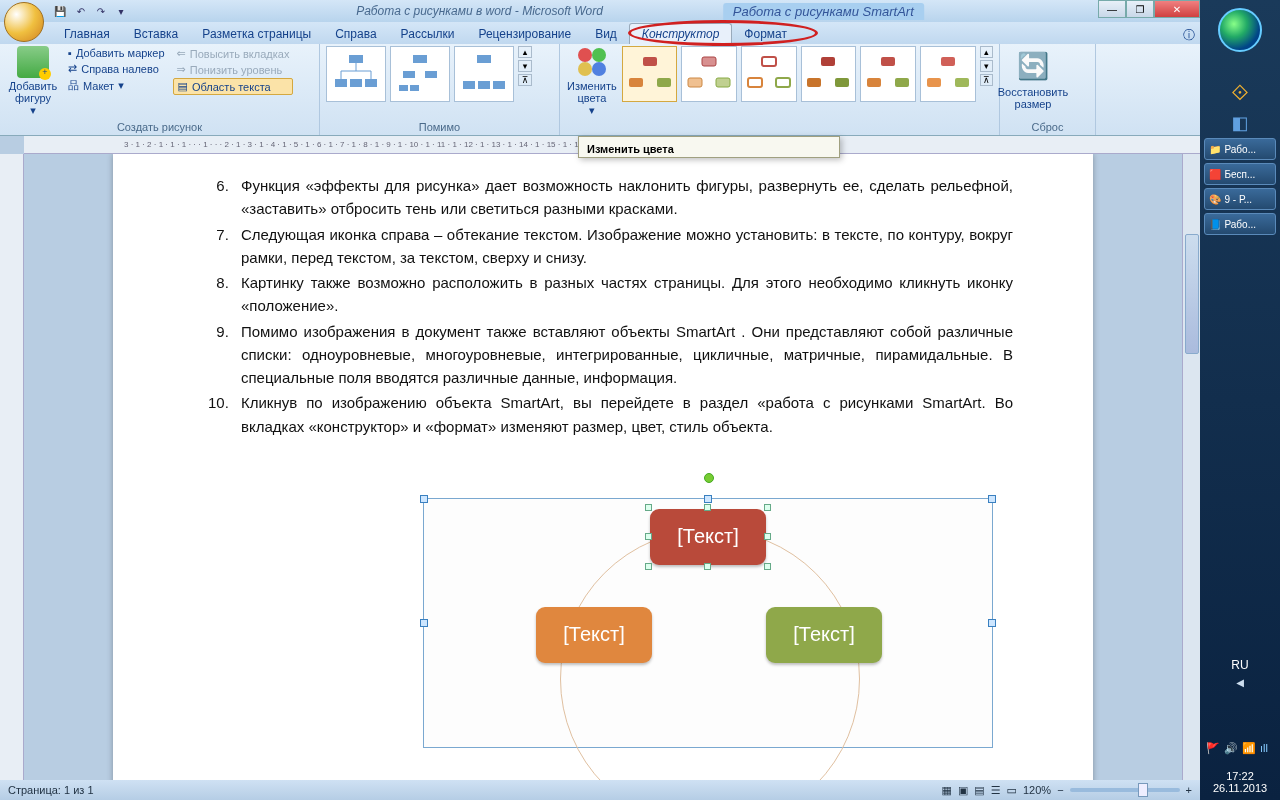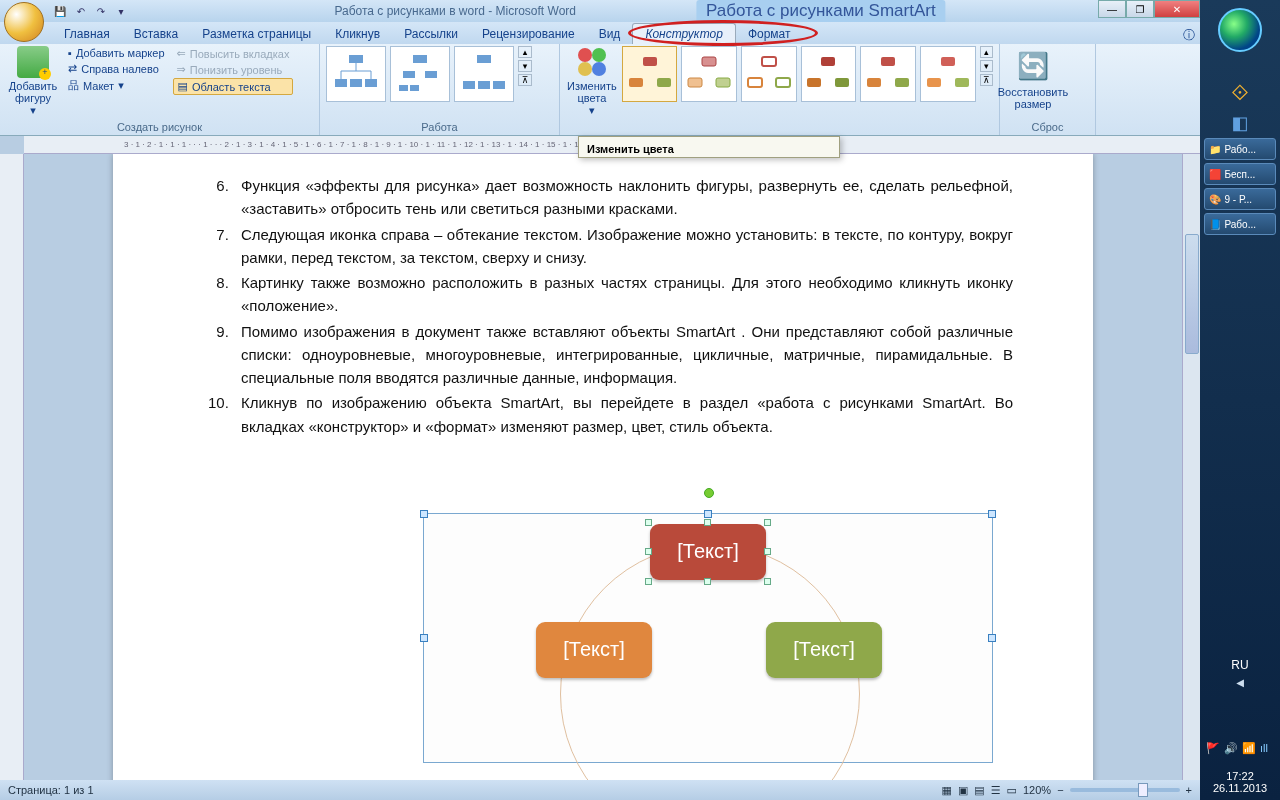--- a/index.html
+++ b/index.html
@@ -3,22 +3,22 @@
 <meta charset="utf-8">
 <style>
 * { margin: 0; padding: 0; box-sizing: border-box; font-family: "Segoe UI", Tahoma, Arial, sans-serif; }
 body { background: #2a5a8a; width: 1280px; height: 800px; overflow: hidden; position: relative; }
 
 
 .titlebar { height: 22px; background: linear-gradient(#d4e6f7, #b8d4ed); display: flex; align-items: center; position: relative; }
 .office-btn { position: absolute; left: 4px; top: 2px; width: 40px; height: 40px; background: radial-gradient(circle at 30% 30%, #fff, #f0c040, #d08020); border-radius: 50%; border: 1px solid #a07020; z-index: 10; }
 .qat { margin-left: 52px; display: flex; gap: 2px; align-items: center; }
 .qat-btn { width: 18px; height: 18px; display: flex; align-items: center; justify-content: center; font-size: 10px; color: #336; }
-.title-center { position: absolute; left: 50%; transform: translateX(-50%); font-size: 12px; color: #48698e; display:flex; gap:120px; align-items: center;}
-.context-tab-label { background: #a8cff0; padding: 1px 10px; color: #359; font-size: 17px; border-radius: 3px 3px 0 0; }
+.title-center { position: absolute; left: 50%; transform: translateX(-50%); font-size: 12px; color: #48698e; display:flex; gap:120px; align-items: center; font-style: italic;}
+.context-tab-label { background: #a8cff0; padding: 1px 10px; color: #359; font-size: 13px; border-radius: 3px 3px 0 0; }
 .win-controls { position: absolute; right: 80px; top: 0; display: flex; height: 18px; }
 .win-btn { width: 28px; height: 18px; border: 1px solid #7aa; background: linear-gradient(#e8f0f8,#c8d8e8); display:flex; align-items:center; justify-content:center; font-size:10px; }
 .win-btn.close { background: linear-gradient(#f08080,#d04040); color:#fff; width:46px; }
 
 
 .ribbon-tabs { height: 22px; background: linear-gradient(#d4e6f7, #c0d8ef); display: flex; align-items: flex-end; padding-left: 52px; font-size: 12px; position: relative; }
 .ribbon-tab { padding: 3px 12px; color: #15428b; cursor: pointer; }
 .ribbon-tab.active { background: #e8f0fa; border: 1px solid #9ab; border-bottom: none; border-radius: 3px 3px 0 0; font-style: italic; }
 .highlight-oval { position:absolute; left:628px; top:-2px; width:190px; height:26px; border:3px solid #d02020; border-radius: 50%; z-index: 5; pointer-events:none;}
 .ribbon-help { position:absolute; right:85px; font-size:12px; color:#15428b; }
@@ -46,21 +46,21 @@
 .vruler { position:absolute; left:0; top:18px; bottom:0; width:24px; background:#e8eef5; border-right:1px solid #aac; font-size:8px; color:#667;}
 .doc-scroll { position:absolute; left:24px; top:18px; right:18px; bottom:0; overflow:hidden; background:#b8cde2;}
 .page { background:#fff; width: 980px; margin: 0 auto; min-height: 900px; box-shadow: 0 0 6px rgba(0,0,0,.3); padding: 20px 80px; position:relative;}
 .vscroll { position:absolute; right:0; top:18px; bottom:0; width:18px; background:#dce6f0; border-left:1px solid #aac;}
 .vscroll-thumb { position:absolute; top:80px; width:14px; left:2px; height:120px; background:linear-gradient(#cde,#abd); border:1px solid #8ac; border-radius:2px; }
 
 ol.doc-list { list-style: decimal; font-size: 15px; line-height: 1.55; color: #111; margin-left: 40px; }
 ol.doc-list li { margin-bottom: 2px; text-align: justify; padding-left: 8px; }
 
 
-.smartart-wrap { margin-top: 75px; position: relative; }
+.smartart-wrap { margin-top: 60px; position: relative; }
 .sa-canvas { width: 570px; height: 250px; border: 1px solid #7aa8d0; background: #fdfdfd; margin-left: 230px; position: relative; }
 .sa-handle { position:absolute; width:8px; height:8px; background:#cde6ff; border:1px solid #3a80c0; }
 .sa-node { position:absolute; width:116px; height:56px; border-radius:9px; display:flex; align-items:center; justify-content:center; color:#fff; font-size:20px; box-shadow: 0 2px 3px rgba(0,0,0,.25);}
 .sa-red { background:#b94a3a; top:10px; left:226px; }
 .sa-orange { background:#e0873e; top:108px; left:112px; }
 .sa-green { background:#8fa84a; top:108px; left:342px; }
 .sa-sel-handle { position:absolute; width:7px; height:7px; border:1px solid #6a8; background:#dfe;}
 .sa-circle { position:absolute; width:300px; height:300px; border:1px solid #e0c0a0; border-radius:50%; left:136px; top:30px; }
 .green-dot { position:absolute; width:10px; height:10px; background:#7c3; border:1px solid #4a2; border-radius:50%; left:280px; top:-26px; }
 
@@ -103,21 +103,21 @@
     <div class="win-btn">—</div>
     <div class="win-btn">❐</div>
     <div class="win-btn close">✕</div>
   </div>
 </div>
 
 <div class="ribbon-tabs">
   <div class="ribbon-tab">Главная</div>
   <div class="ribbon-tab">Вставка</div>
   <div class="ribbon-tab">Разметка страницы</div>
-  <div class="ribbon-tab">Кликнув</div>
+  <div class="ribbon-tab">Справа</div>
   <div class="ribbon-tab">Рассылки</div>
   <div class="ribbon-tab">Рецензирование</div>
   <div class="ribbon-tab">Вид</div>
   <div class="ribbon-tab active">Конструктор</div>
   <div class="ribbon-tab">Формат</div>
   <div class="highlight-oval"></div>
   <div class="ribbon-help">ⓘ</div>
 </div>
 
 <div class="ribbon">
@@ -188,21 +188,21 @@
             <rect x="19" y="30" width="12" height="8" fill="#6a9ed4"></rect>
             <rect x="34" y="30" width="12" height="8" fill="#6a9ed4"></rect>
           </svg>
         </div>
       <div style="width:14px;display:flex;flex-direction:column;justify-content:center;gap:2px;">
         <div style="font-size:9px;text-align:center;border:1px solid #abc;">▴</div>
         <div style="font-size:9px;text-align:center;border:1px solid #abc;">▾</div>
         <div style="font-size:9px;text-align:center;border:1px solid #abc;">⊼</div>
       </div>
     </div>
-    <div class="ribbon-group-label">Работа</div>
+    <div class="ribbon-group-label">Помимо</div>
   </div>
 
   <div class="ribbon-group" style="width:440px">
     <div class="ribbon-group-content">
       <div class="big-btn">
         <div class="ico" style="position:relative">
           <span style="position:absolute;width:14px;height:14px;background:#e05050;border-radius:50%;left:2px;top:2px;"></span>
           <span style="position:absolute;width:14px;height:14px;background:#50c050;border-radius:50%;left:16px;top:2px;"></span>
           <span style="position:absolute;width:14px;height:14px;background:#e0c050;border-radius:50%;left:2px;top:16px;"></span>
           <span style="position:absolute;width:14px;height:14px;background:#5080e0;border-radius:50%;left:16px;top:16px;"></span>

